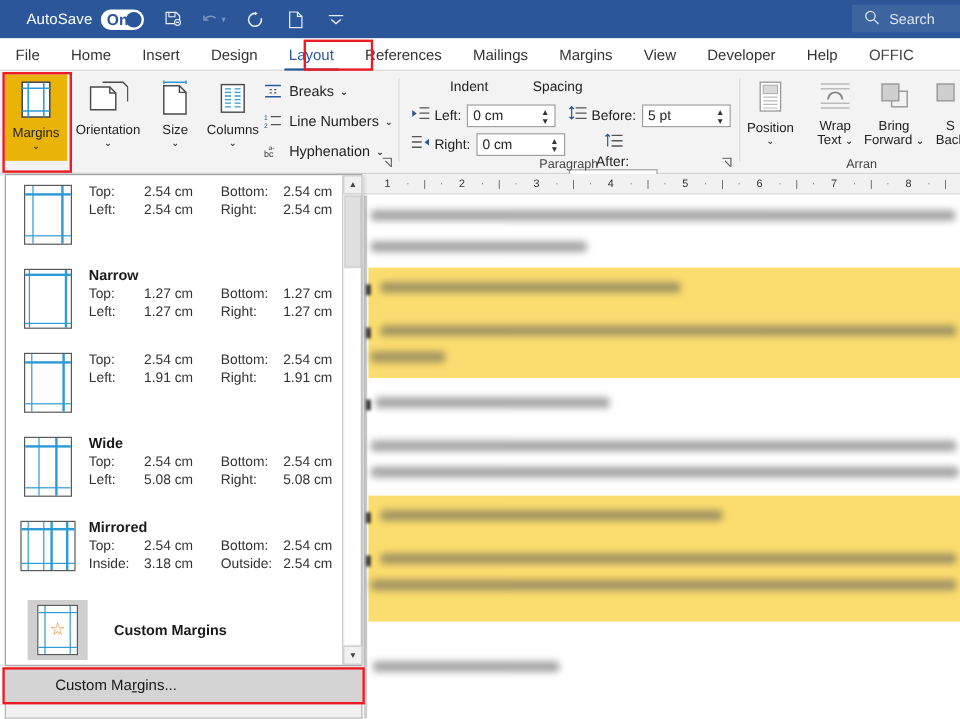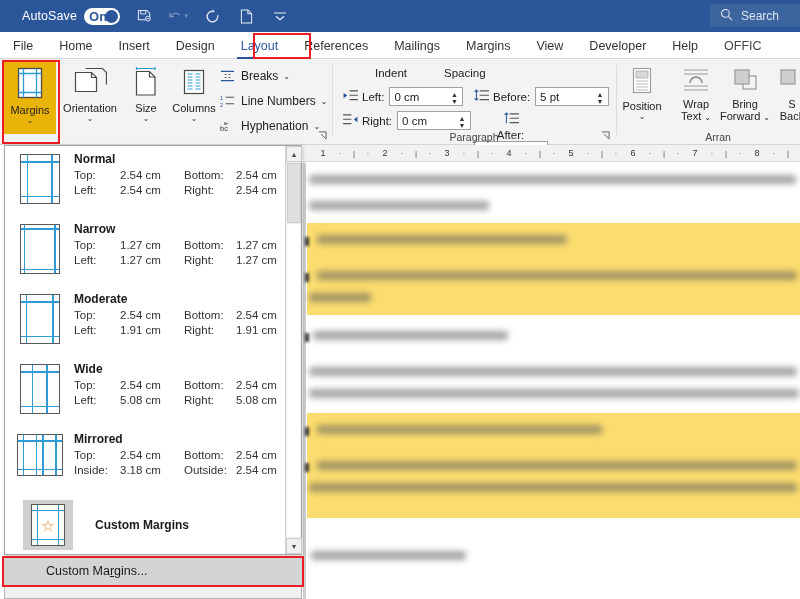--- a/index.html
+++ b/index.html
@@ -599,21 +599,20 @@
       <div class="gal-item" style="top:0px;">
         <div class="thumb-wrap">
           <div class="thumb">
             <span class="vl" style="left:6px;"></span>
               <span class="vl" style="right:6px;"></span>
             <span class="hl2" style="top:6px;"></span>
               <span class="hl2" style="bottom:6px;"></span>
           </div>
         </div>
         <div class="gal-text">
-          <div class="gal-name">Normal</div>
           <div class="gal-rows">
             <div class="gal-row">
               <span class="k1">Top:</span>
               <span class="v1">2.54 cm</span>
               <span class="k2">Bottom:</span>
               <span class="v2">2.54 cm</span>
             </div>
             <div class="gal-row">
               <span class="k1">Left:</span>
               <span class="v1">2.54 cm</span>
@@ -655,21 +654,20 @@
       <div class="gal-item" style="top:140px;">
         <div class="thumb-wrap">
           <div class="thumb">
             <span class="vl" style="left:5px;"></span>
               <span class="vl" style="right:5px;"></span>
             <span class="hl2" style="top:6px;"></span>
               <span class="hl2" style="bottom:6px;"></span>
           </div>
         </div>
         <div class="gal-text">
-          <div class="gal-name">Moderate</div>
           <div class="gal-rows">
             <div class="gal-row">
               <span class="k1">Top:</span>
               <span class="v1">2.54 cm</span>
               <span class="k2">Bottom:</span>
               <span class="v2">2.54 cm</span>
             </div>
             <div class="gal-row">
               <span class="k1">Left:</span>
               <span class="v1">1.91 cm</span>

